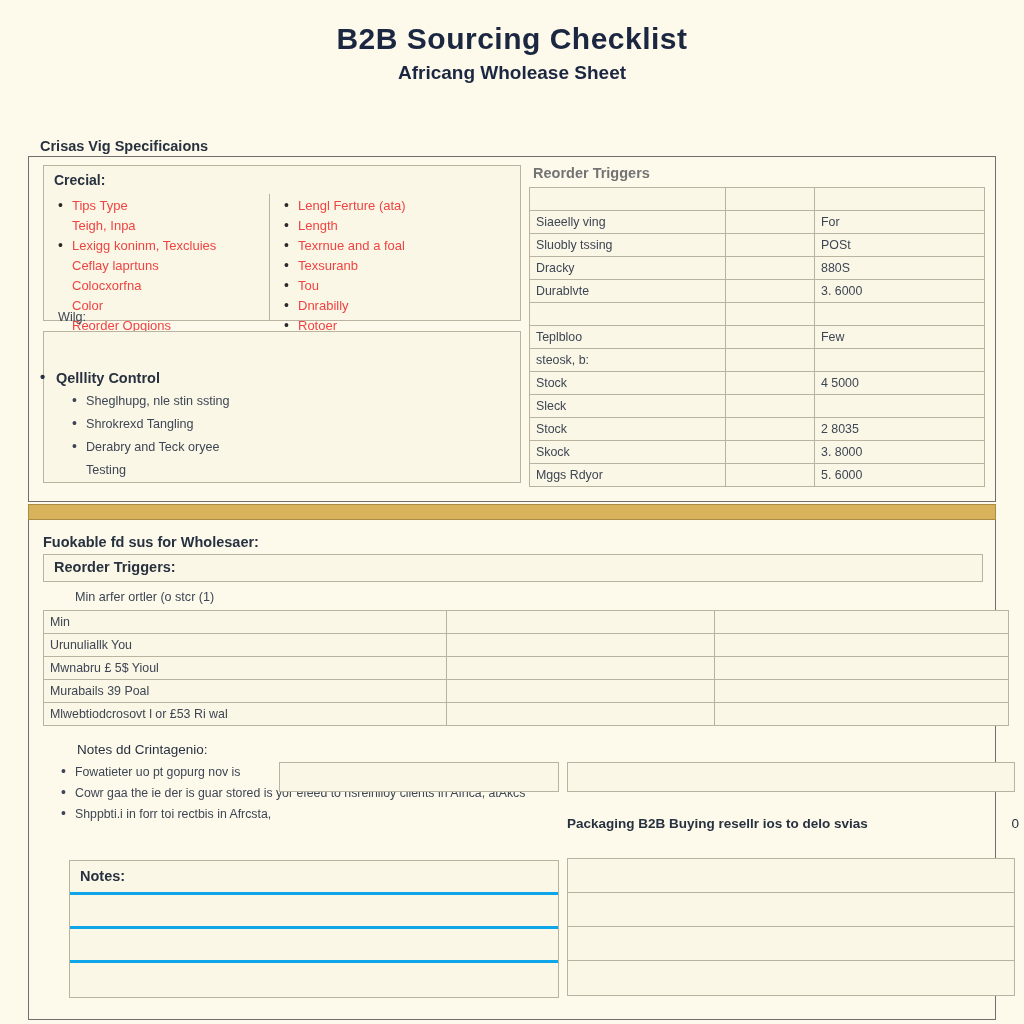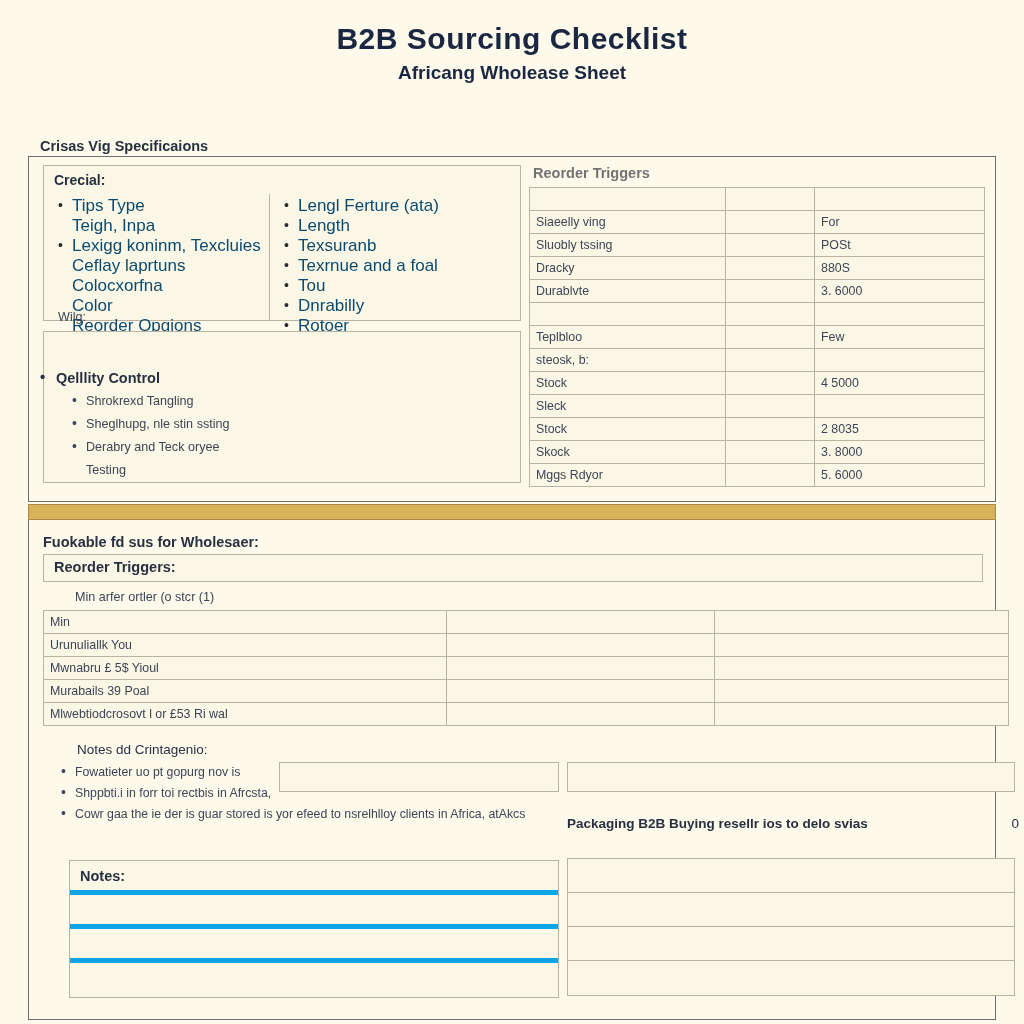--- a/index.html
+++ b/index.html
@@ -99,23 +99,23 @@
   }
   .spec-col.second {
     width: 250px;
   }
   ul.bullets {
     list-style: none;
     margin: 0;
     padding: 0;
   }
   ul.bullets li {
-    font-size: 17px;
+    font-size: 13px;
     line-height: 20px;
-    color: #0c4a6e;
+    color: #ef4444;
     padding-left: 16px;
     position: relative;
     white-space: nowrap;
   }
   ul.bullets li.dot::before {
     content: "•";
     position: absolute;
     left: 2px;
     top: -1px;
     font-size: 14px;
@@ -309,21 +309,21 @@
   .notes-block {
     position: absolute;
     left: 40px;
     top: 340px;
     width: 490px;
     border: 1px solid #b9b3a0;
     box-sizing: border-box;
   }
   .notes-block .nrow {
     height: 34px;
-    border-bottom: 5px solid #0ea5e9;
+    border-bottom: 3px solid #0ea5e9;
     background: #fbf7e6;
     box-sizing: border-box;
     padding: 7px 0 0 10px;
     font-size: 14.5px;
     font-weight: bold;
     color: #27313f;
   }
   .notes-block .nrow:last-child { border-bottom: none; }
   .notes-block .nrow.empty { font-weight: normal; }
 
@@ -407,36 +407,36 @@
               <li>Ceflay laprtuns</li>
               <li>Colocxorfna</li>
               <li>Color</li>
               <li>Reorder Opgions</li>
             </ul>
           </div>
           <div class="spec-col second">
             <ul class="bullets">
               <li class="dot">Lengl Ferture (ata)</li>
               <li class="dot">Length</li>
+              <li class="dot">Texrnue and a foal</li>
               <li class="dot">Texsuranb</li>
-              <li class="dot">Texrnue and a foal</li>
               <li class="dot">Tou</li>
               <li class="dot">Dnrabilly</li>
               <li class="dot">Rotoer</li>
             </ul>
           </div>
         </div>
       </div>
 
       <div class="sub-box qc-box">
         <div class="qc-small">Wilg:</div>
         <div class="qc-title">Qelllity Control</div>
         <ul class="qc-list">
+          <li class="dot">Sheglhupg, nle stin ssting</li>
           <li class="dot">Shrokrexd Tangling</li>
-          <li class="dot">Sheglhupg, nle stin ssting</li>
           <li class="dot">Derabry and Teck oryee</li>
           <li>Testing</li>
         </ul>
       </div>
     </div>
 
     <div class="right-col">
       <div class="reorder-title">Reorder Triggers</div>
       <table class="grid">
         <tbody>
@@ -543,22 +543,22 @@
         <td class="w1">Mlwebtiodcrosovt l or £53 Ri wal</td>
         <td class="w2"></td>
         <td class="w3"></td>
       </tr>
     </tbody>
       </table>
 
     <div class="notes-head">Notes dd Crintagenio:</div>
     <ul class="note-bullets">
       <li class="dot">Fowatieter uo pt gopurg nov is</li>
+      <li class="dot">Cowr gaa the ie der is guar stored is yor efeed to nsrelhlloy clients in Africa, atAkcs</li>
       <li class="dot">Shppbti.i in forr toi rectbis in Afrcsta,</li>
-      <li class="dot">Cowr gaa the ie der is guar stored is yor efeed to nsrelhlloy clients in Africa, atAkcs</li>
     </ul>
 
     <div class="small-input"></div>
 
     <div class="notes-block">
       <div class="nrow">Notes:</div>
       <div class="nrow empty"></div>
       <div class="nrow empty"></div>
       <div class="nrow empty"></div>
     </div>

